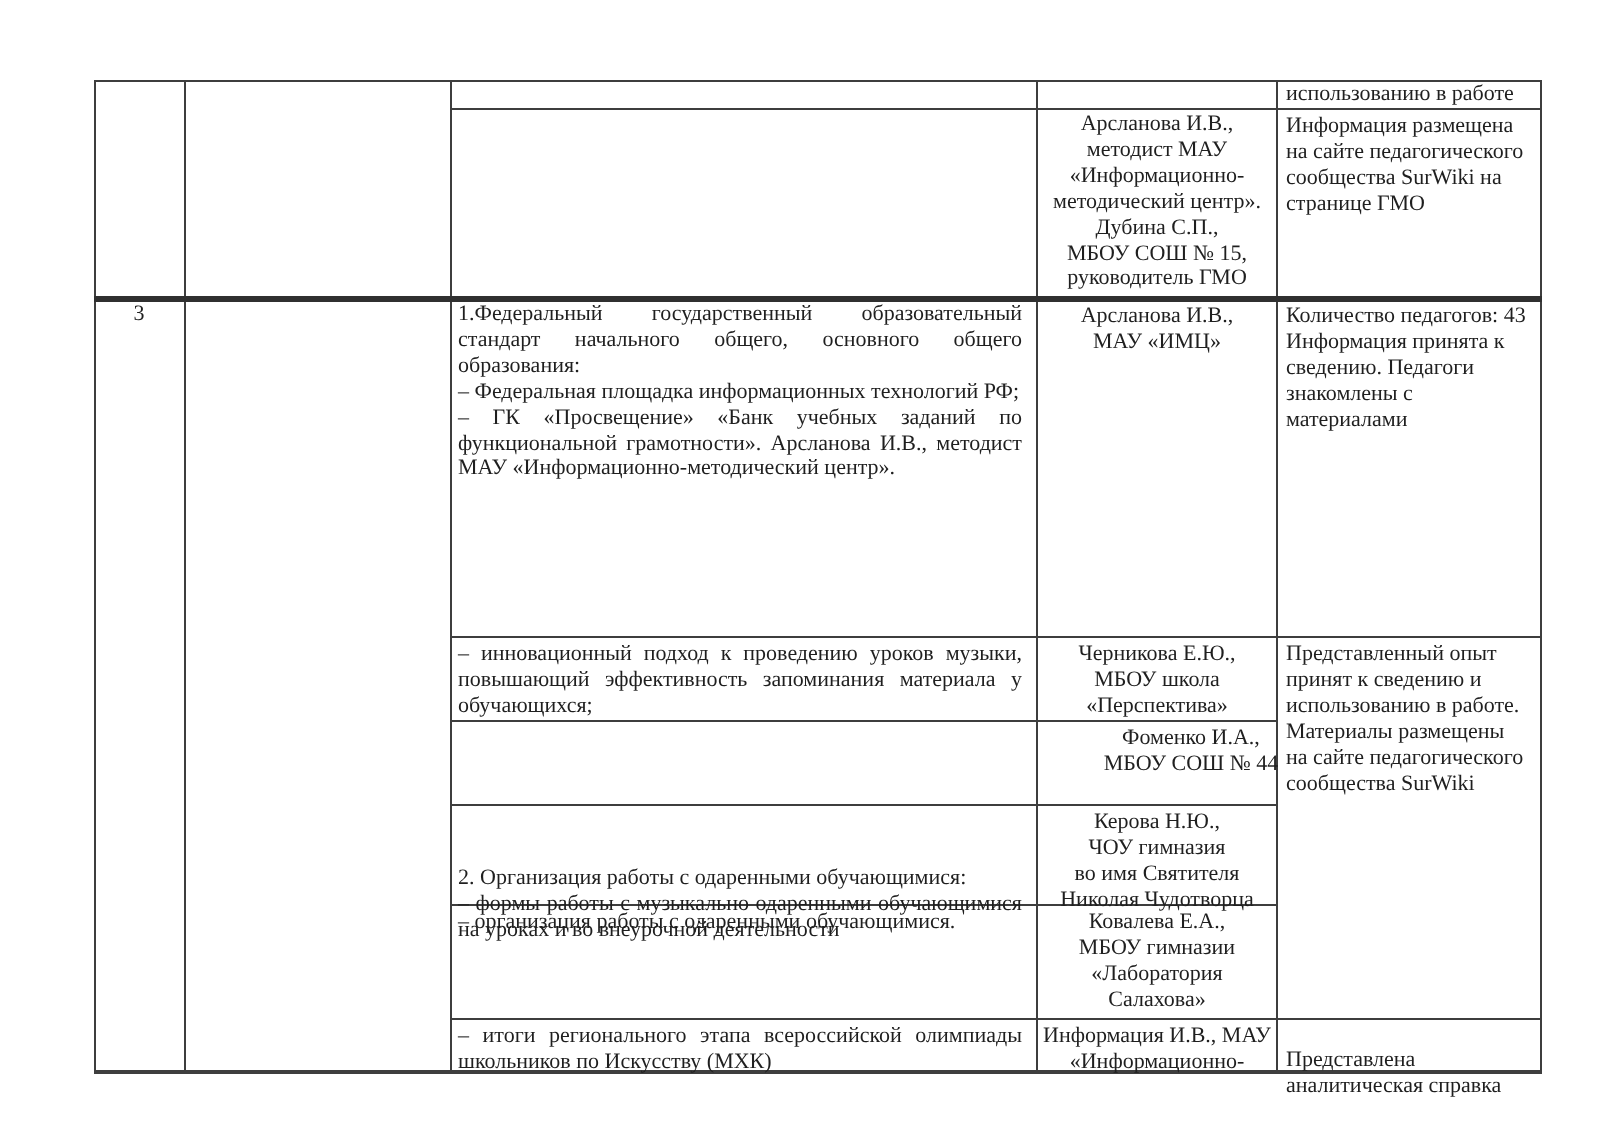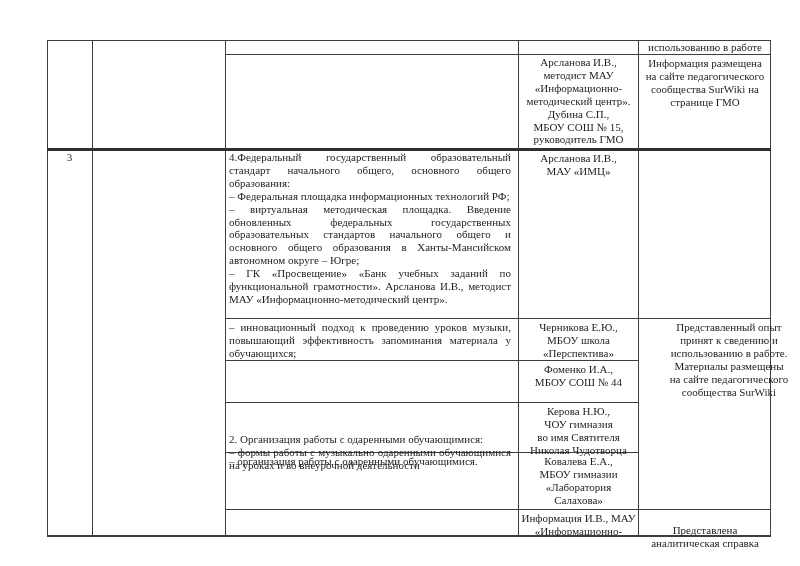--- a/index.html
+++ b/index.html
@@ -8,21 +8,21 @@
     font-family:"Liberation Serif", serif; color:#1f1f1f; overflow:hidden;
   }
   .tbl { position:absolute; left:47px; top:40px; width:724px; height:497px; }
   .vline { position:absolute; top:0; width:1px; height:496px; background:#3e3e3e; }
   .hline { position:absolute; height:1px; background:#3e3e3e; }
   .hline.thick { height:2.5px; background:#303030; }
   .cell { position:absolute; font-size:11px; line-height:12.9px; }
   .just { text-align:justify; }
   .just p { margin:0; padding:0; text-align:justify; }
   .center { text-align:center; }
-  .pre { white-space:pre-line;text-align:center; }
+  .pre { white-space:pre-line; }
 </style>
 </head>
 <body>
 
 <div class="page">
   <div class="tbl">
 
     <div class="vline" style="left:0;"></div>
     <div class="vline" style="left:45px;"></div>
     <div class="vline" style="left:178px;"></div>
@@ -53,62 +53,67 @@
 
     <div class="cell pre" style="left:596px;top:17px;width:124px;">Информация размещена
 на сайте педагогического
 сообщества SurWiki на
 странице ГМО</div>
 
     <div class="cell center" style="left:0;top:111px;width:45px;">3</div>
 
 
     <div class="cell just" style="left:182px;top:111px;width:282px;">
-      <p>4.Федеральный государственный образовательный стандарт начального общего, основного общего образования:</p>
+      <p>1.Федеральный государственный образовательный стандарт начального общего, основного общего образования:</p>
       <p>– Федеральная площадка информационных технологий РФ;</p>
-      <p>– виртуальная методическая площадка. Введение обновленных федеральных государственных образовательных стандартов начального общего и основного общего образования в Ханты-Мансийском автономном округе – Югре;</p>
       <p>– ГК «Просвещение» «Банк учебных заданий по функциональной грамотности». Арсланова И.В., методист МАУ «Информационно-методический центр».</p>
     </div>
 
     <div class="cell just" style="left:182px;top:281px;width:282px;">– инновационный подход к проведению уроков музыки, повышающий эффективность запоминания материала у обучающихся;</div>
 
 
     <div class="cell just" style="left:182px;top:365px;width:282px;margin-top:28px;">
       <p>2. Организация работы с одаренными обучающимися:</p>
       <p>– формы работы с музыкально одаренными обучающимися на уроках и во внеурочной деятельности</p>
     </div>
 
     <div class="cell just" style="left:182px;top:415px;width:282px;">– организация работы с одаренными обучающимися.</div>
 
+    <div class="cell just" style="left:182px;top:472px;width:282px;">– итоги регионального этапа всероссийской олимпиады школьников по Искусству (МХК)</div>
 
     <div class="cell center pre" style="left:472px;top:112px;width:119px;">Арсланова И.В.,
 МАУ «ИМЦ»</div>
 
     <div class="cell center pre" style="left:472px;top:281px;width:119px;font-family:Liberation Serif, serif;">Черникова Е.Ю.,
 МБОУ школа
 «Перспектива»</div>
 
-    <div class="cell center pre" style="left:472px;top:323px;width:119px;">Фоменко И.А.,
+    <div class="cell center pre" style="left:489px;top:323px;width:119px;">Фоменко И.А.,
 МБОУ СОШ № 44</div>
 
     <div class="cell center pre" style="left:472px;top:365px;width:119px;">Керова Н.Ю.,
 ЧОУ гимназия
 во имя Святителя
 Николая Чудотворца</div>
 
     <div class="cell center pre" style="left:472px;top:415px;width:119px;">Ковалева Е.А.,
 МБОУ гимназии
 «Лаборатория
 Салахова»</div>
 
     <div class="cell center pre" style="left:472px;top:472px;width:119px;">Информация И.В., МАУ
 «Информационно-</div>
 
+    <div class="cell pre" style="left:596px;top:112px;width:124px;">Количество педагогов: 43
+Информация принята к
+сведению. Педагоги
+знакомлены с
+материалами</div>
 
-    <div class="cell pre" style="left:596px;top:281px;width:124px;margin-left:24px;">Представленный опыт
+    <div class="cell pre" style="left:596px;top:281px;width:124px;">Представленный опыт
 принят к сведению и
 использованию в работе.
 Материалы размещены
 на сайте педагогического
 сообщества SurWiki</div>
 
     <div class="cell pre" style="left:596px;top:484px;width:124px;">Представлена
 аналитическая справка</div>
 
   </div>

